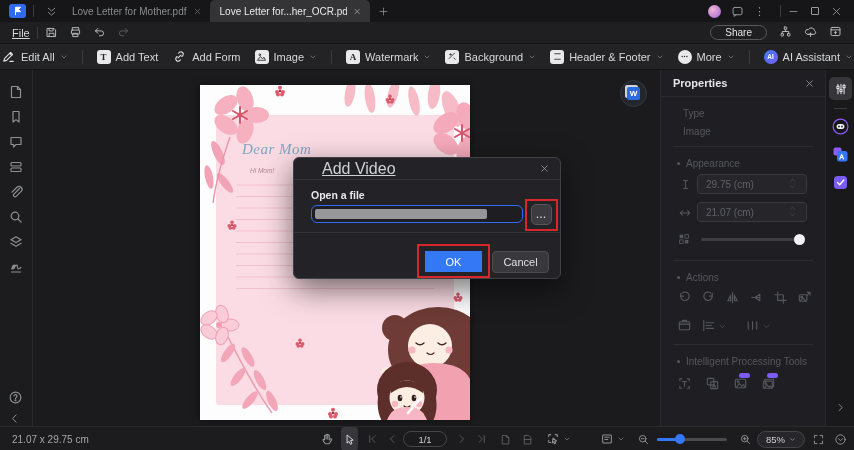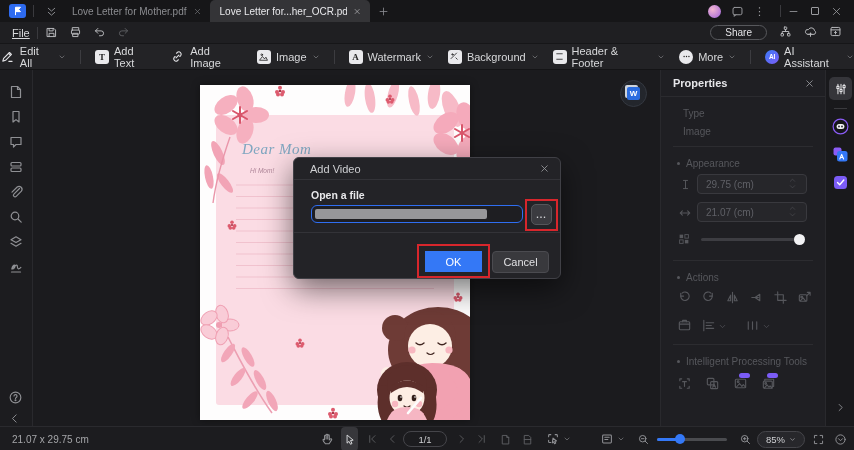--- a/index.html
+++ b/index.html
@@ -88,21 +88,21 @@
   .sel-active { background:#37373b; border-radius:4px; padding:2px; color:#d8d9db; }
   .pagebox { border:1px solid #45454a; border-radius:8px; width:44px; height:16px; display:flex; align-items:center; justify-content:center; color:#cfd0d3; font-size:9.5px; }
   .zoombox { border:1px solid #45454a; background:#27272b; border-radius:9px; width:48px; height:17px; display:flex; align-items:center; justify-content:center; gap:4px; color:#cfd0d3; font-size:9.5px; }
   .sb-slider { position:relative; width:70px; height:3px; background:#4a4b4f; border-radius:2px; }
   .sb-fill { position:absolute; left:0; top:0; height:3px; width:23px; background:#3478f6; border-radius:2px; }
   .sb-knob { position:absolute; left:18px; top:-3.5px; width:10px; height:10px; border-radius:50%; background:#3478f6; }
 
   
   .modal { position:absolute; left:293px; top:157px; width:268px; height:122px; background:#232327; border:1px solid #404046; border-radius:6px; box-shadow:0 10px 30px rgba(0,0,0,.55); z-index:50; }
   .md-head { position:absolute; left:0; top:0; width:100%; height:22px; display:flex; align-items:center; border-bottom:1px solid #333338; }
-  .md-title { margin-left:16px; font-size:11px; color:#cfd0d3; }
+  .md-title { margin-left:28px; font-size:16px; color:#cfd0d3;text-decoration:underline; }
   .md-close { margin-left:auto; margin-right:10px; color:#9a9b9f; }
   .md-label { position:absolute; left:17px; top:31px; font-size:10.5px; font-weight:bold; color:#e8e8ea; }
   .md-input { position:absolute; left:17px; top:47px; width:212px; height:18px; background:#1e1e22; border:1.5px solid #2f6ef2; border-radius:6px; }
   .md-input-fill { position:absolute; left:3px; top:2.5px; width:82%; height:10px; background:#97979a; border-radius:2px; }
   .md-browse { position:absolute; left:237px; top:46px; width:21px; height:21px; background:#3b3b40; border:1px solid #55565a; border-radius:5px; color:#d4d5d8; font-size:9px; font-weight:bold; letter-spacing:1px; display:flex; align-items:center; justify-content:center; }
   .md-footdiv { position:absolute; left:0; top:74px; width:100%; height:1px; background:#333338; }
   .md-ok { position:absolute; left:131px; top:93px; width:57px; height:21px; background:#3478f6; border-radius:0; color:#fff; font-size:11px; display:flex; align-items:center; justify-content:center; }
   .md-cancel { position:absolute; left:198px; top:93px; width:57px; height:22px; background:#39393d; border:1px solid #4b4b50; border-radius:4px; color:#e0e0e3; font-size:11px; display:flex; align-items:center; justify-content:center; }
   .hl { position:absolute; border:2px solid #d7262c; z-index:60; }
   .hl-browse { left:231px; top:41px; width:33px; height:32px; }
@@ -205,21 +205,21 @@
     </div>
     <div class="tl-sep"></div>
     <div class="tl-item">
       <span class="tl-box">T</span>
       <span>Add Text</span>
     </div>
     <div class="tl-item">
       <svg class="i" width="15" height="15" viewBox="0 0 16 16" style="color:#e2e2e5">
           <path d="M7 4.5l1-1a2.5 2.5 0 0 1 3.5 3.5l-1 1M9 11.5l-1 1a2.5 2.5 0 0 1-3.5-3.5l1-1M6.5 9.5l3-3"></path>
         </svg>
-      <span>Add Image</span>
+      <span>Add Form</span>
     </div>
     <div class="tl-item">
       <span class="tl-box">
           <svg class="i" width="11" height="11" viewBox="0 0 16 16" style="stroke:#222">
             <circle cx="5.5" cy="5.5" r="1.2"></circle>
             <path d="M2.5 13l4-5 3 3.5 2-2.5 2 4z"></path>
           </svg>
         </span>
       <span>Image</span>
       <svg class="i chev" width="8" height="8" viewBox="0 0 16 16">

